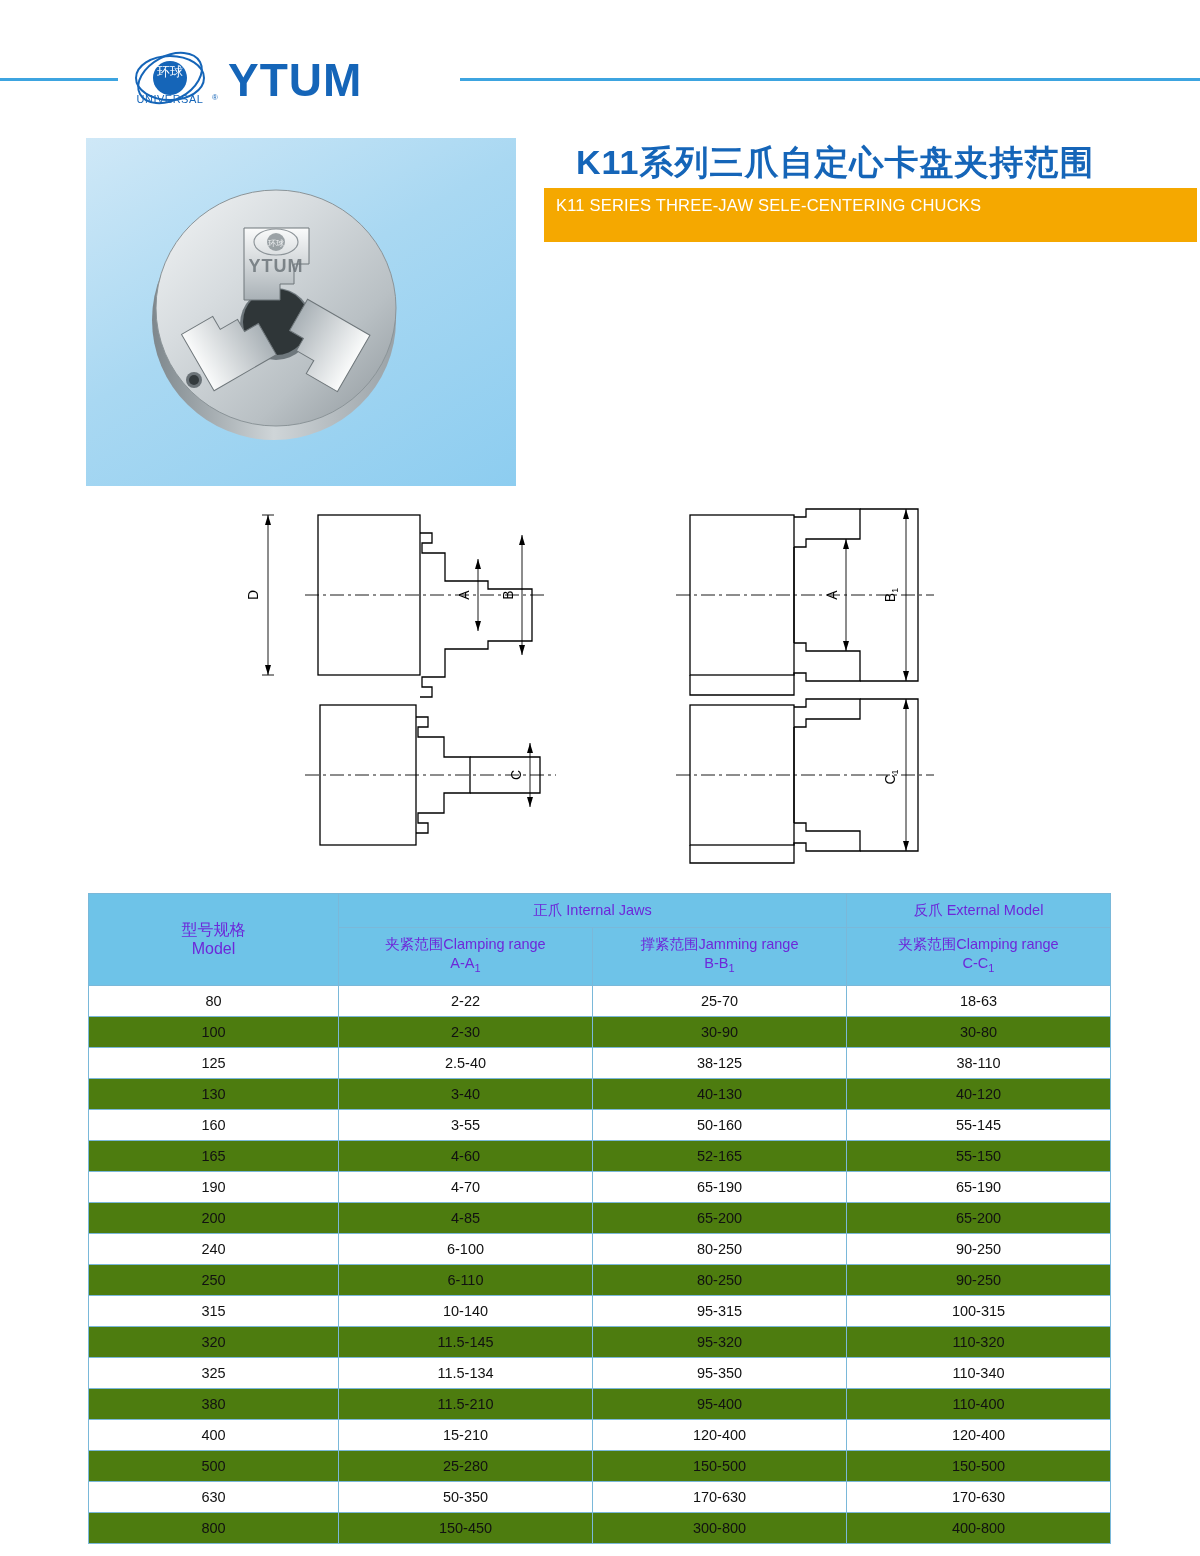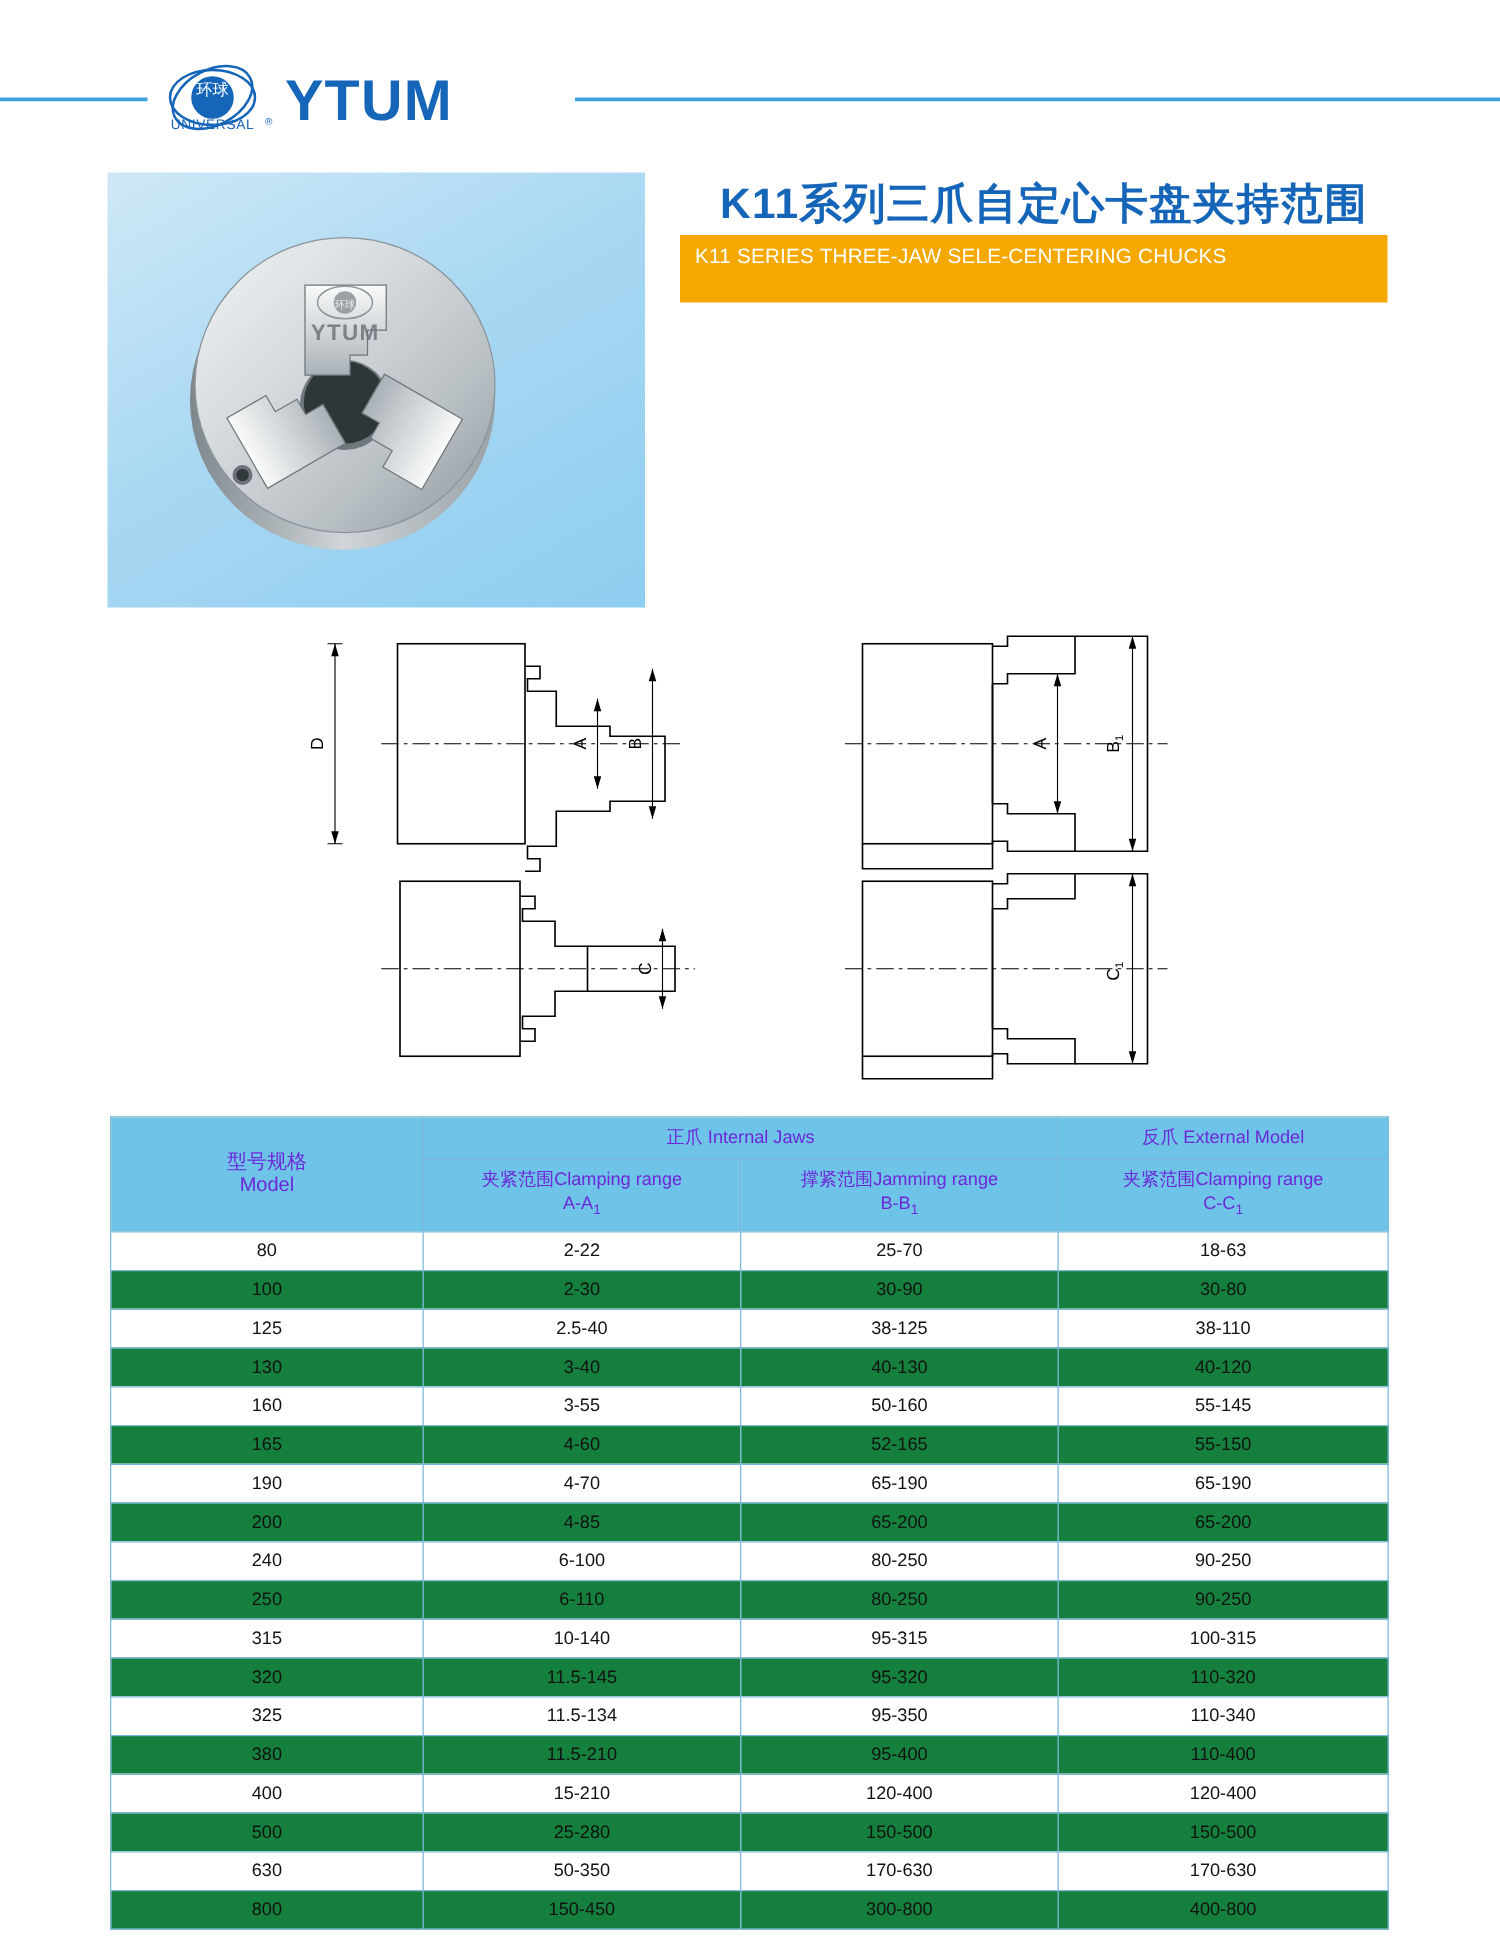--- a/index.html
+++ b/index.html
@@ -68,21 +68,21 @@
     font-size: 34px;
     font-weight: bold;
     color: #1565b8;
     letter-spacing: 1px;
     white-space: nowrap;
   }
   .title-en-bar {
     position: absolute;
     left: 544px;
     top: 188px;
-    width: 566px;
+    width: 653px;
     height: 54px;
     background: #f5a800;
     padding: 6px 10px 0 12px;
     box-sizing: border-box;
   }
   .title-en-bar .l1,
   .title-en-bar .l2 {
     font-size: 16.5px;
     color: #ffffff;
     line-height: 22px;
@@ -145,21 +145,21 @@
   }
   table.spec thead th.model-cell {
     font-size: 16px;
   }
   table.spec tbody td {
     height: 30px;
     padding: 0;
     background: #ffffff;
   }
   table.spec tbody tr.alt td {
-    background: #15803d;
+    background: #4d7c0f;
     margin-left: 11px;
   }
   .sub { font-size: 11px; vertical-align: sub; }
 </style>
 </head>
 <body>
 
 <div class="header">
   <div class="header-rule-left"></div>
   <div class="header-rule-right"></div>

